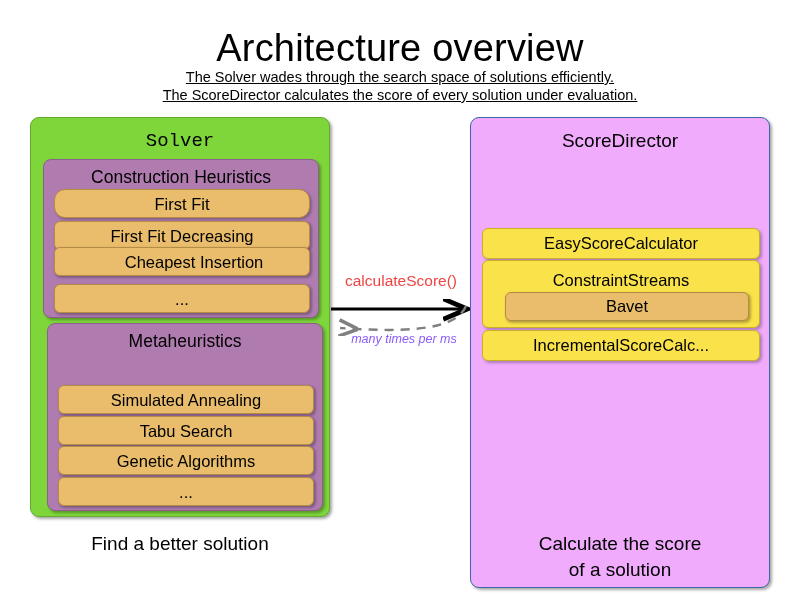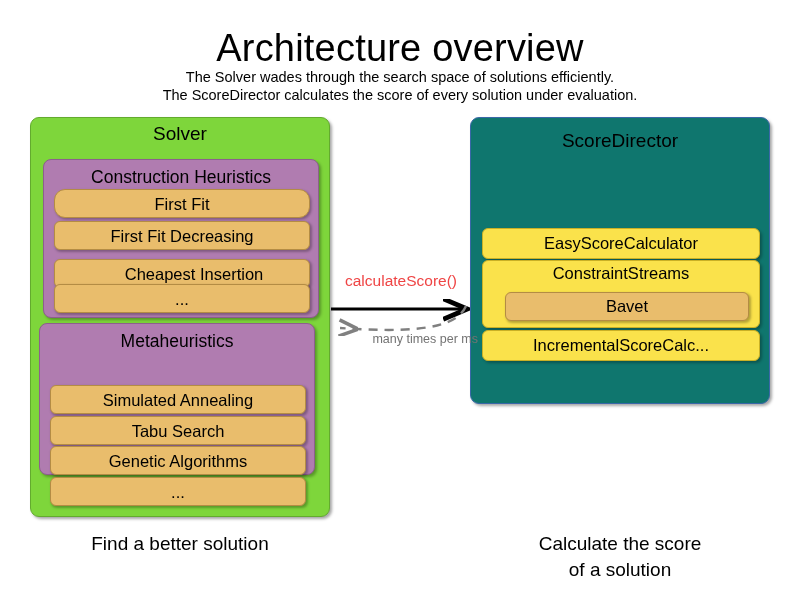--- a/index.html
+++ b/index.html
@@ -37,21 +37,21 @@
   }
   .subtitle {
     position: absolute;
     left: 0;
     top: 68px;
     width: 800px;
     text-align: center;
     font-size: 14.5px;
     line-height: 18px;
   }
-  .subtitle div { white-space: nowrap; }
+  .subtitle div { white-space: nowrap; text-decoration: underline; }
 
   
   .panel {
     position: absolute;
     box-sizing: border-box;
     border-radius: 9px;
     box-shadow: 2px 2px 3px rgba(0,0,0,0.35);
   }
   .panel-title {
     position: absolute;
@@ -63,28 +63,28 @@
   }
 
   #solver-panel {
     left: 30px;
     top: 117px;
     width: 300px;
     height: 400px;
     background: #7ED63B;
     border: 1.5px solid #63ab2e;
   }
-  #solver-title { top: 4px; }
+  #solver-title { top: 11px; font-family: Liberation Mono, monospace; }
 
   #scoredirector-panel {
     left: 470px;
     top: 117px;
     width: 300px;
-    height: 287px;
-    background: #0f766e;
+    height: 471px;
+    background: #f0abfc;
     border: 1.5px solid #3a68a8;
   }
   #scoredirector-title { top: 11px; }
 
   
   .group {
     position: absolute;
     box-sizing: border-box;
     background: #B07CB0;
     border: 1.5px solid #8d5f8d;
@@ -101,24 +101,24 @@
     line-height: 22px;
   }
 
   #construction-heuristics-group {
     left: 12px;
     top: 41px;
     width: 276px;
     height: 159px;
   }
   #metaheuristics-group {
-    left: 8px;
+    left: 16px;
     top: 205px;
     width: 276px;
-    height: 152px;
+    height: 188px;
   }
 
   
   .item {
     position: absolute;
     box-sizing: border-box;
     background: #E9BD6C;
     border: 1.5px solid #b48c44;
     border-radius: 6px;
     text-align: center;
@@ -139,21 +139,21 @@
     background: #FAE24B;
     border: 1.5px solid #c9b026;
     border-radius: 6px;
     text-align: center;
     font-size: 16.5px;
     box-shadow: 2px 2px 3px rgba(0,0,0,0.28);
   }
   .calc-label {
     position: absolute;
     left: 0;
-    top: 0;
+    top: 7px;
     width: 100%;
     text-align: center;
     font-size: 16.5px;
     line-height: 25px;
   }
 
   #easy-score-calculator-box {
     left: 11px;
     top: 110px;
     width: 278px;
@@ -197,24 +197,25 @@
     text-align: center;
     font-size: 15.5px;
     line-height: 20px;
     color: #ef4444;
   }
   .arrow-label-secondary {
     position: absolute;
     left: 330px;
     top: 331px;
     width: 148px;
-    text-align: right;
+    text-align: center;
     font-size: 12.5px;
     line-height: 16px;
-    color: #737373;
+    color: #8b5cf6;
+    font-style: italic;
   }
 
   
   .caption {
     position: absolute;
     text-align: center;
     font-size: 19px;
     line-height: 26px;
   }
   #solver-caption {
@@ -239,21 +240,21 @@
     <div>The ScoreDirector calculates the score of every solution under evaluation.</div>
   </div>
 
   <div class="panel" id="solver-panel">
     <div class="panel-title" id="solver-title">Solver</div>
 
     <div class="group" id="construction-heuristics-group">
       <div class="group-title">Construction Heuristics</div>
       <div class="item" style="top:29px;border-radius:11px;">First Fit</div>
       <div class="item" style="top:61px;">First Fit Decreasing</div>
-      <div class="item" style="top:99px;padding-left:24px;">Cheapest Insertion</div>
+      <div class="item" style="top:87px;padding-left:24px;">Cheapest Insertion</div>
       <div class="item" style="top:124px;">...</div>
     </div>
 
     <div class="group" id="metaheuristics-group">
       <div class="group-title">Metaheuristics</div>
       <div class="item" style="top:61px;">Simulated Annealing</div>
       <div class="item" style="top:92px;">Tabu Search</div>
       <div class="item" style="top:122px;">Genetic Algorithms</div>
       <div class="item" style="top:153px;">...</div>
     </div>

